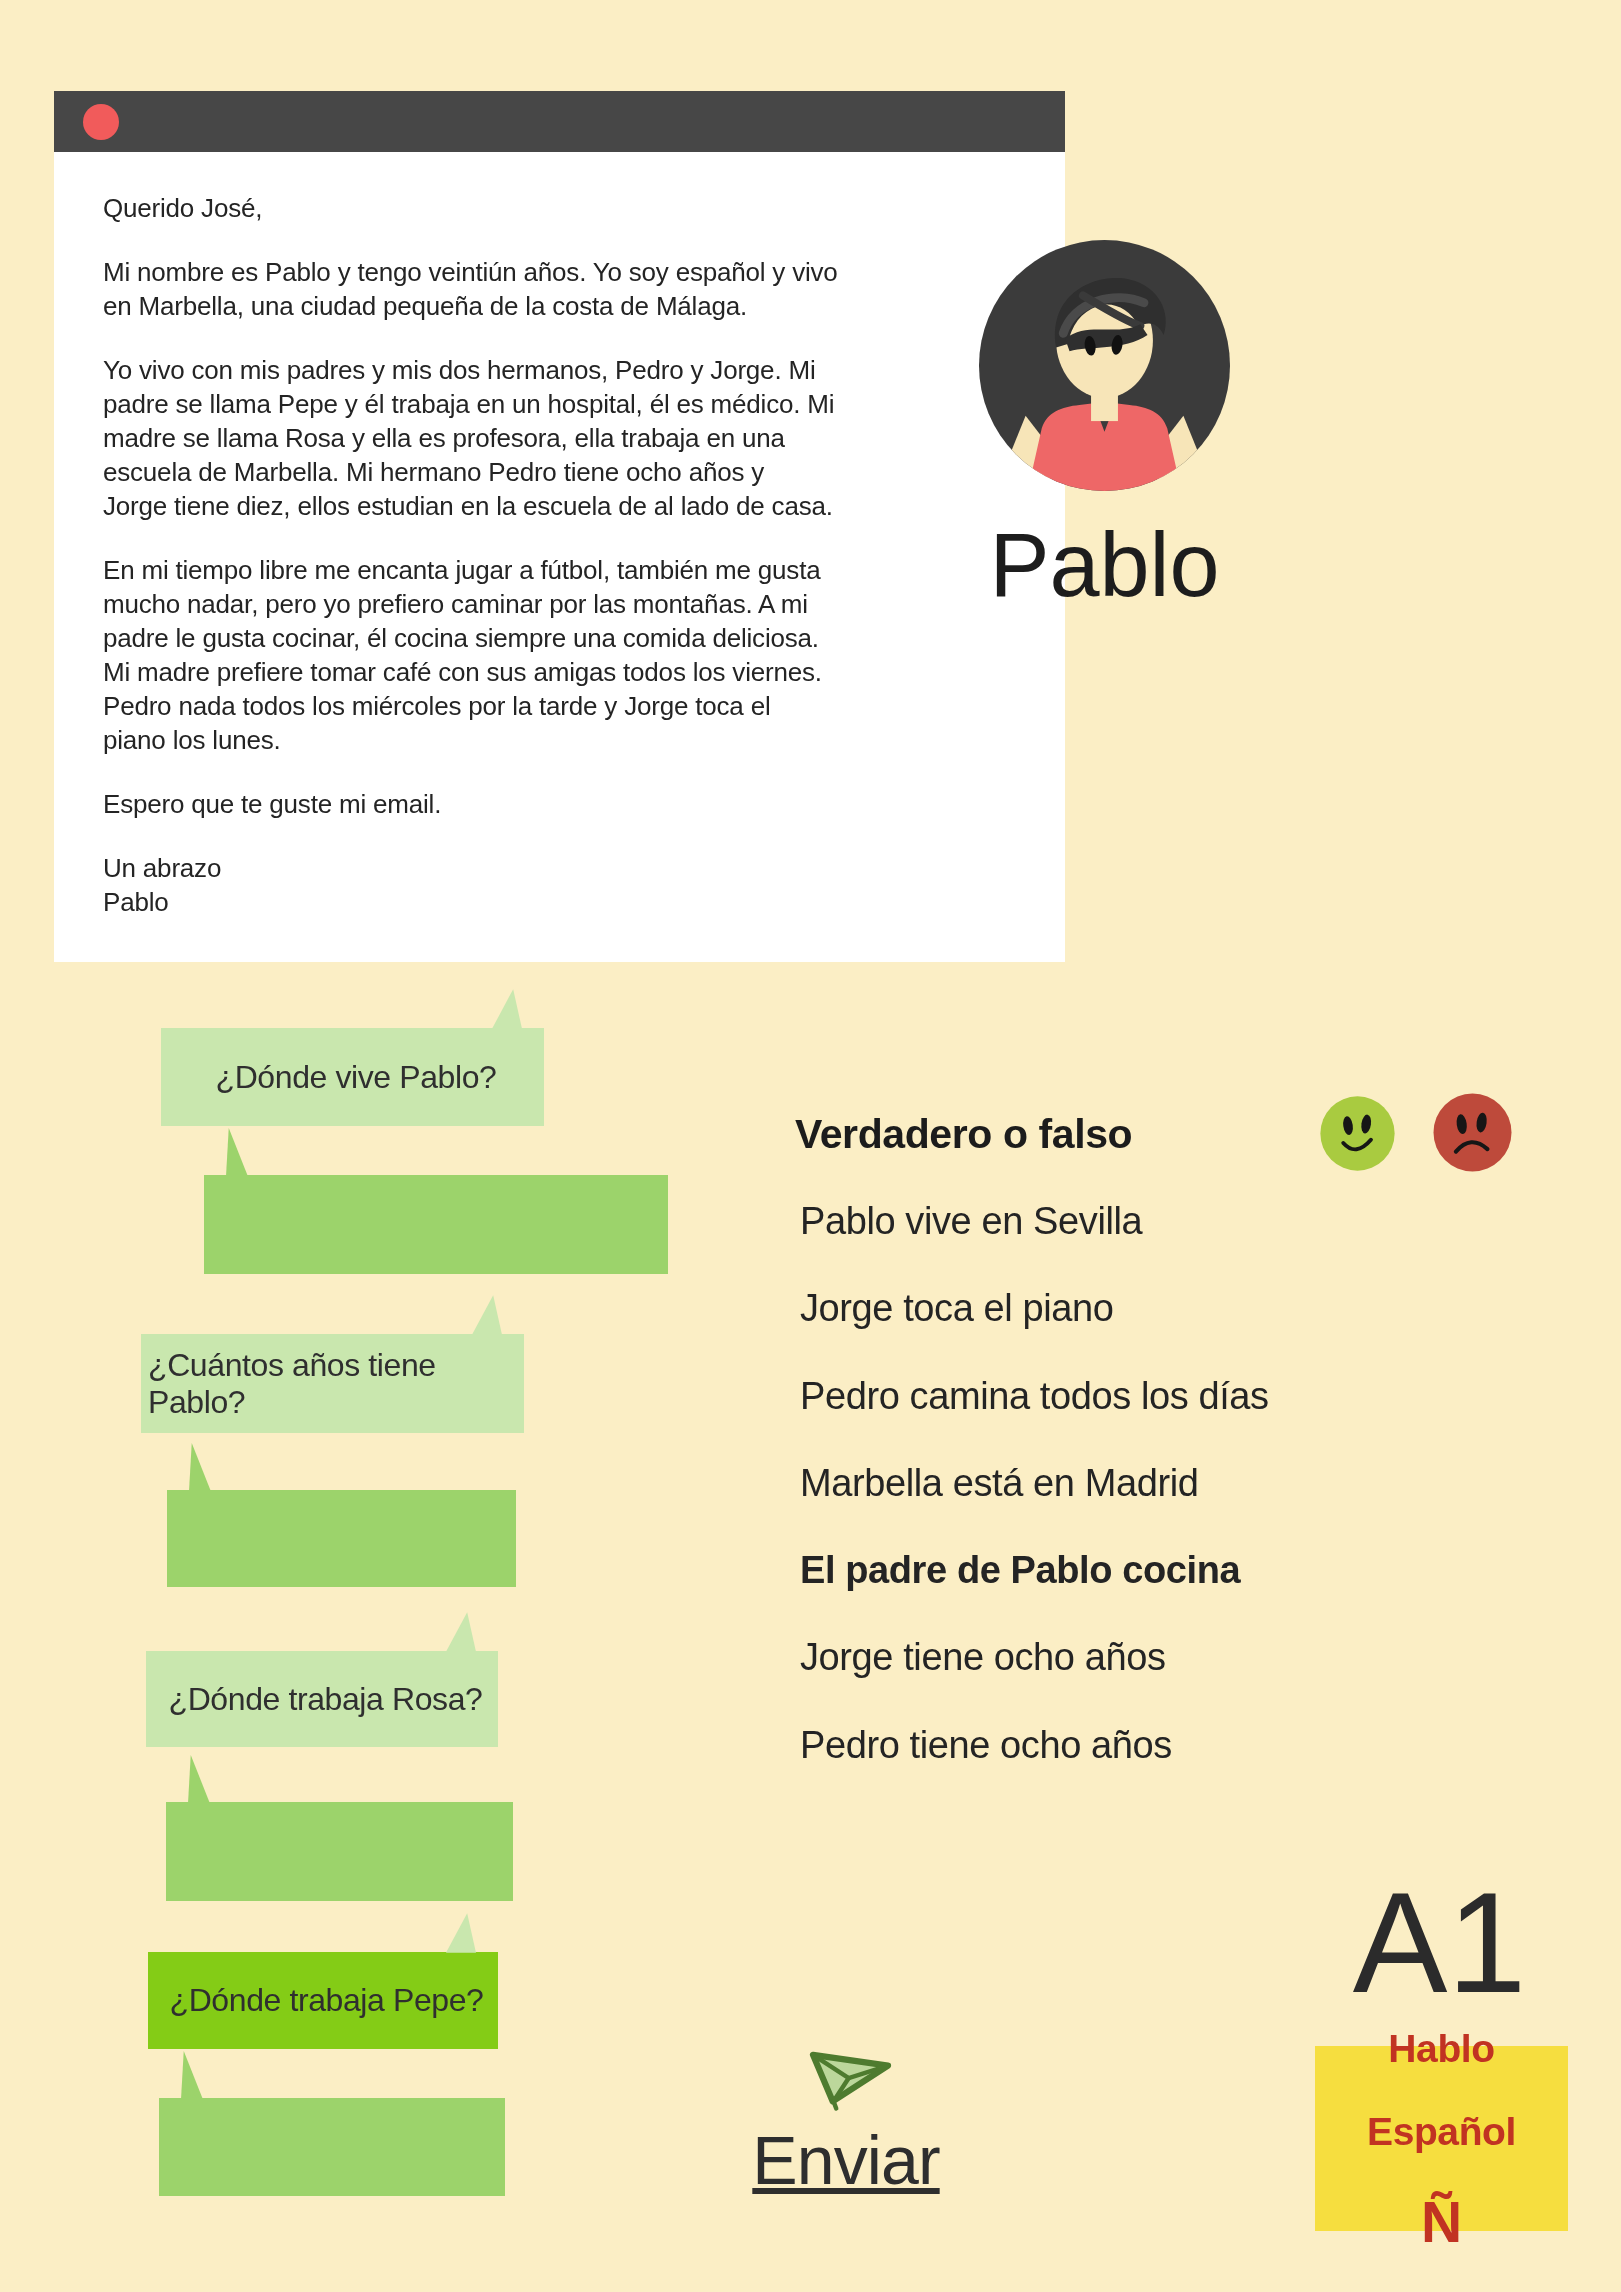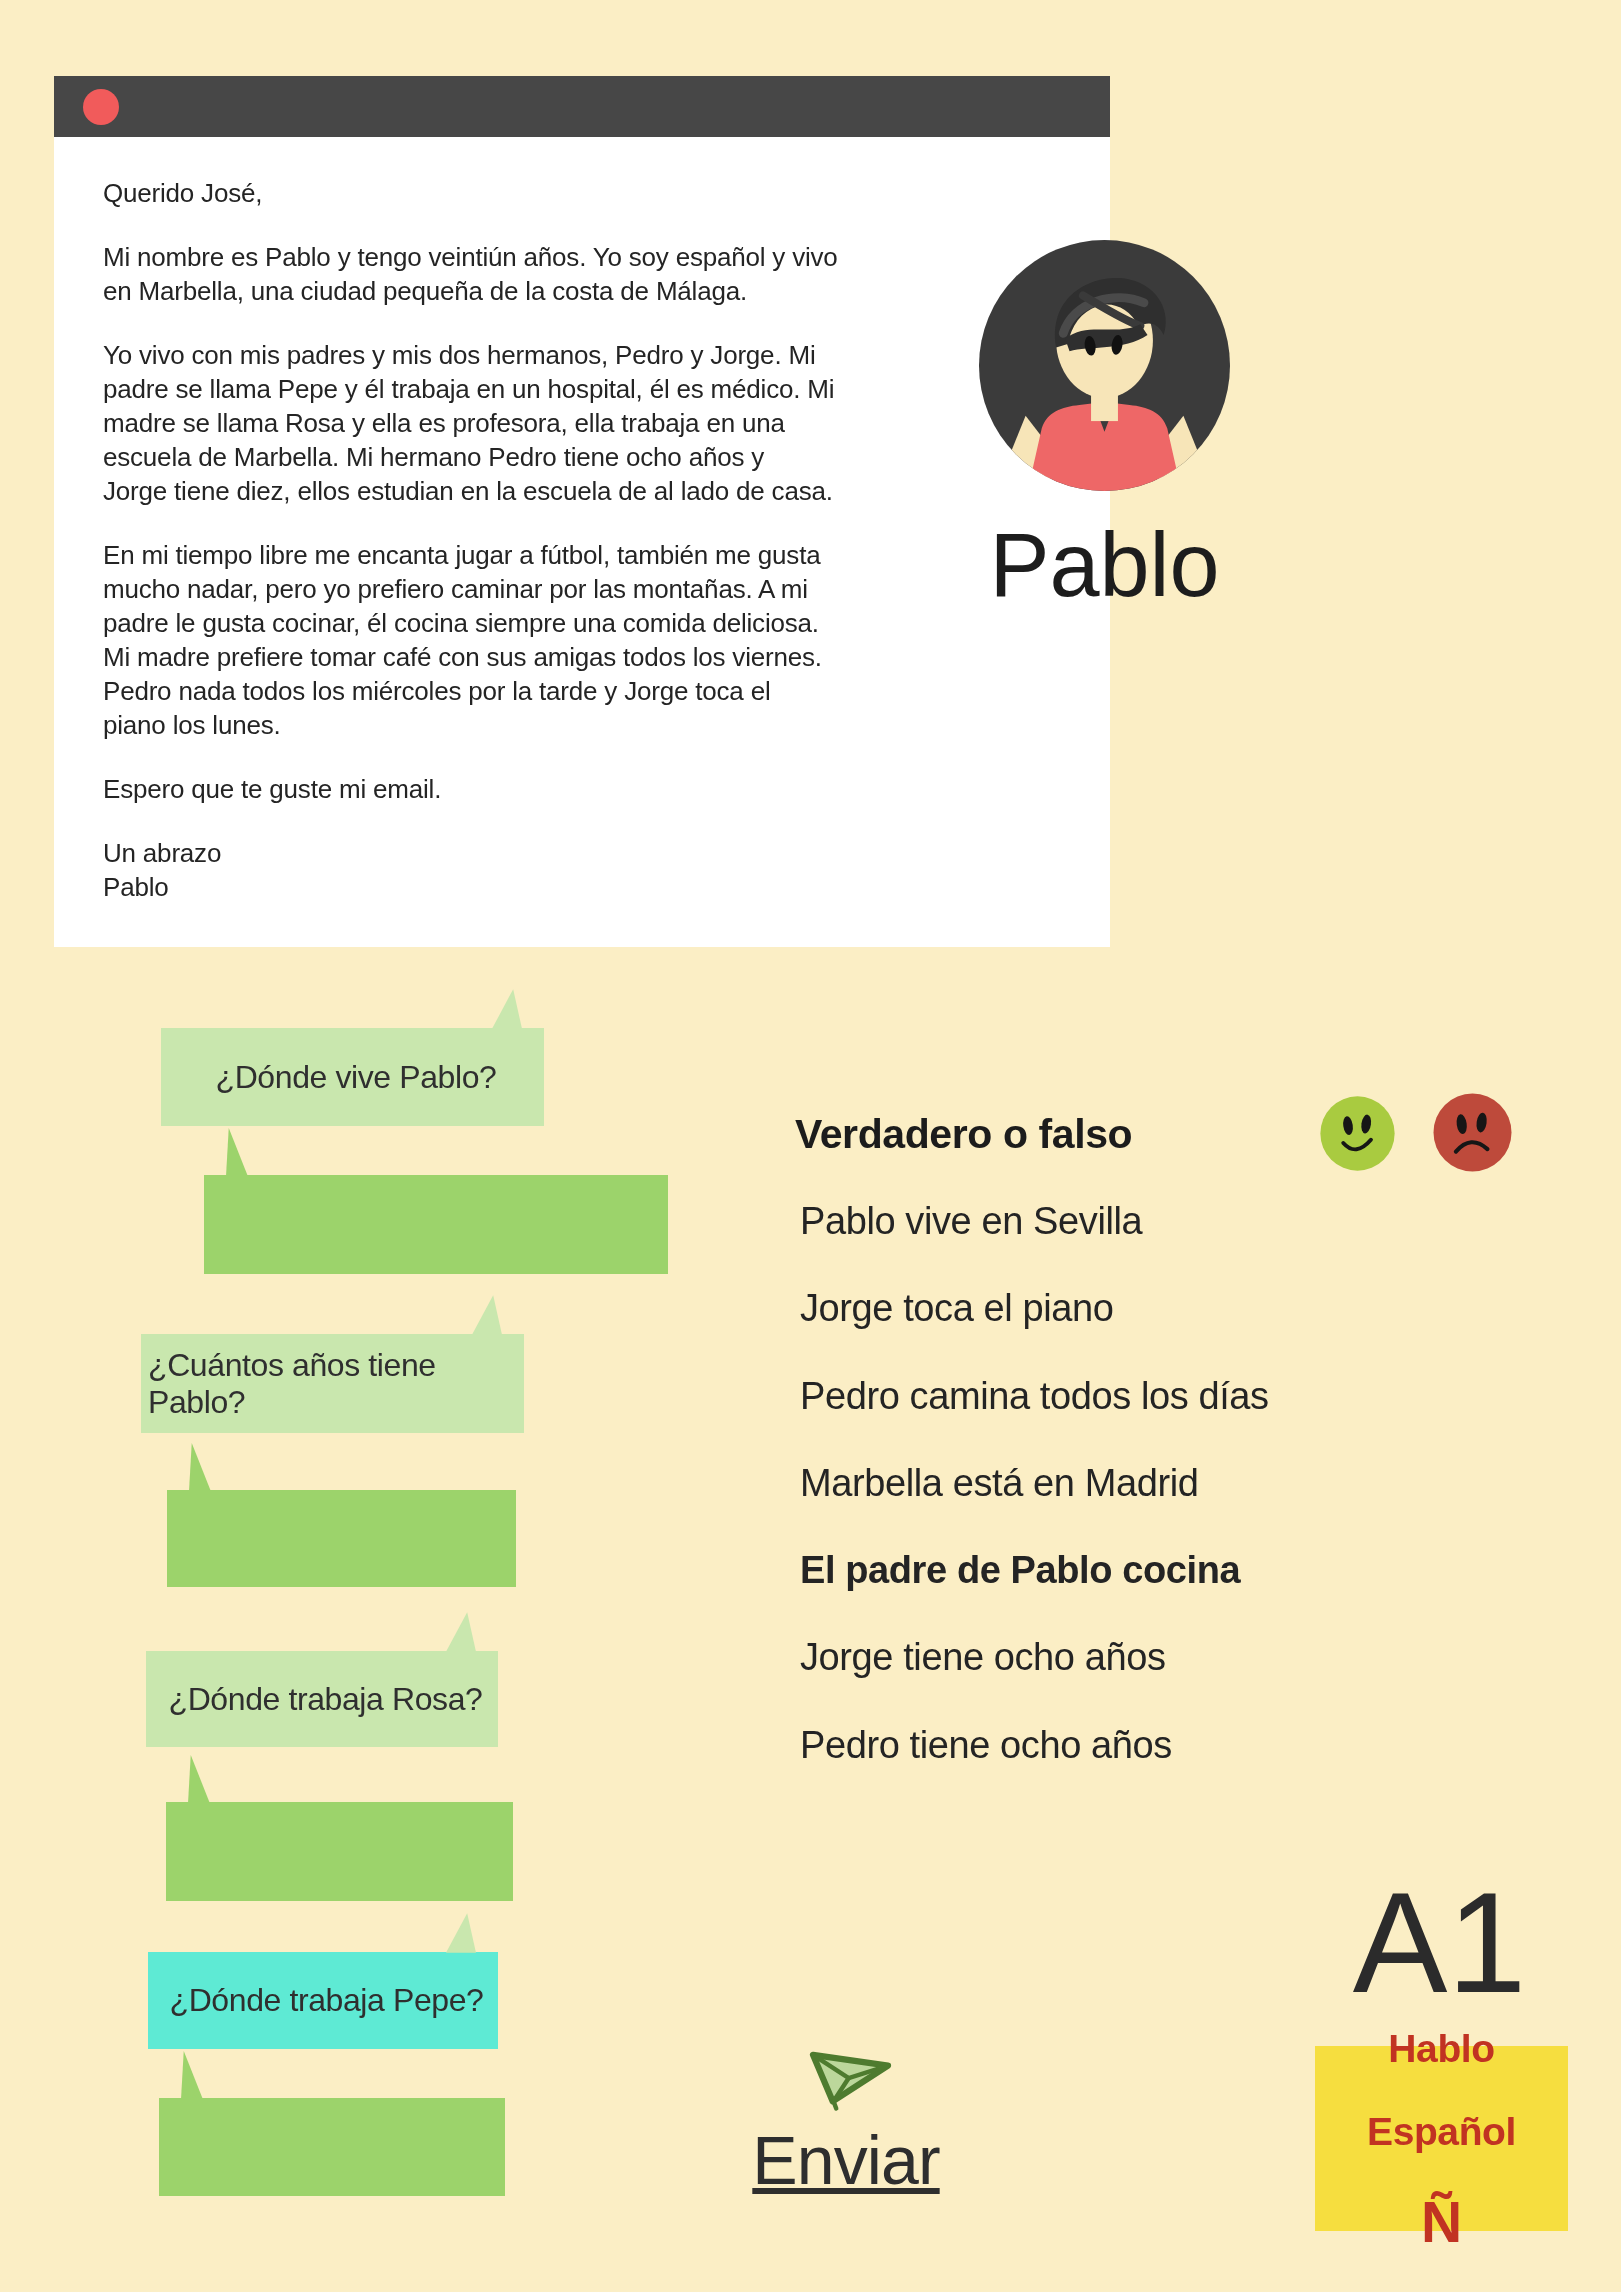--- a/index.html
+++ b/index.html
@@ -3,21 +3,21 @@
 <meta charset="utf-8">
 <style>
   html,body{margin:0;padding:0;}
   body{
     width:1621px;height:2293px;position:relative;overflow:hidden;
     font-family:"Liberation Sans", sans-serif;background:#FBEEC5;
   }
   .abs{position:absolute;}
 
   
-  #email-card{left:54px;top:76px;width:1011px;height:871px;background:#ffffff;padding-left:45px;}
+  #email-card{left:54px;top:91px;width:1011px;height:871px;background:#ffffff;}
   #email-header{left:0;top:0;width:100%;height:61px;background:#474747;}
   #window-dot{left:29px;top:12.5px;width:36px;height:36px;border-radius:50%;background:#F15B5B;}
   #email-text{left:49px;top:100px;width:896px;font-size:26px;line-height:34px;
     color:#242424;letter-spacing:-0.2px;}
   #email-text p{margin:0 0 30px 0;white-space:pre-line;}
 
   #avatar-svg{left:979px;top:240px;width:251px;height:251px;}
   #avatar-label{left:979px;top:518px;width:251px;text-align:center;
     font-size:90px;line-height:1.05;color:#1d1d1d;}
 
@@ -141,21 +141,21 @@
   <svg class="tail q-tail" width="30" height="40" viewBox="0 0 34 45">
     <polygon points="24,0 34,45 0,45" fill="#C9E7AE"></polygon>
     </svg>
 </div>
 <div class="abs a-box" id="a3" style="background-color: rgb(156, 211, 107);">
   <svg class="tail a-tail" width="25" height="47" viewBox="0 0 28 53">
     <polygon points="3,0 24,53 0,53" fill="#9CD36B"></polygon>
     </svg>
 </div>
 
-<div class="abs q-bubble" id="q4" style="background-color: #5eead4;">
+<div class="abs q-bubble" id="q4" style="background-color: #84cc16;">
   <span>¿Dónde trabaja Pepe?</span>
   <svg class="tail q-tail" width="30" height="40" viewBox="0 0 34 45">
     <polygon points="24,0 34,45 0,45" fill="#C9E7AE"></polygon>
     </svg>
 </div>
 <div class="abs a-box" id="a4" style="background-color: rgb(156, 211, 107);">
   <svg class="tail a-tail" width="25" height="47" viewBox="0 0 28 53">
     <polygon points="3,0 24,53 0,53" fill="#9CD36B"></polygon>
     </svg>
 </div>

